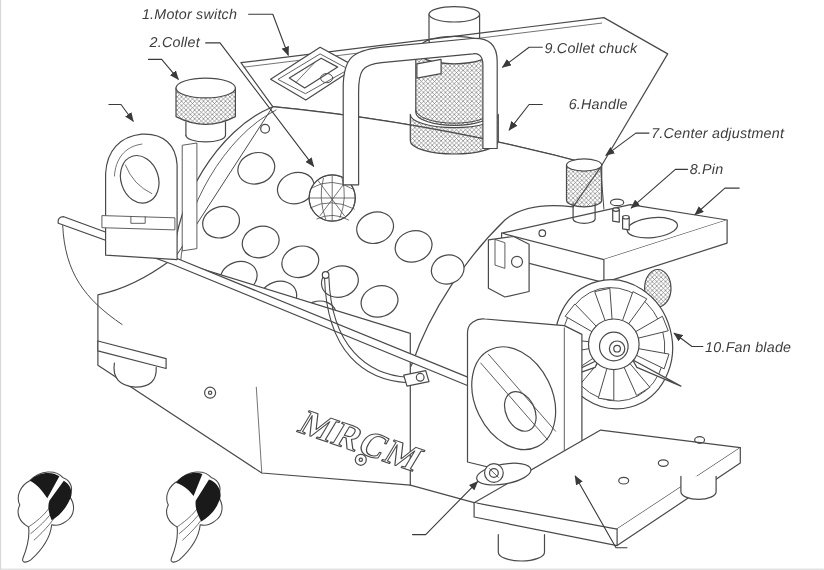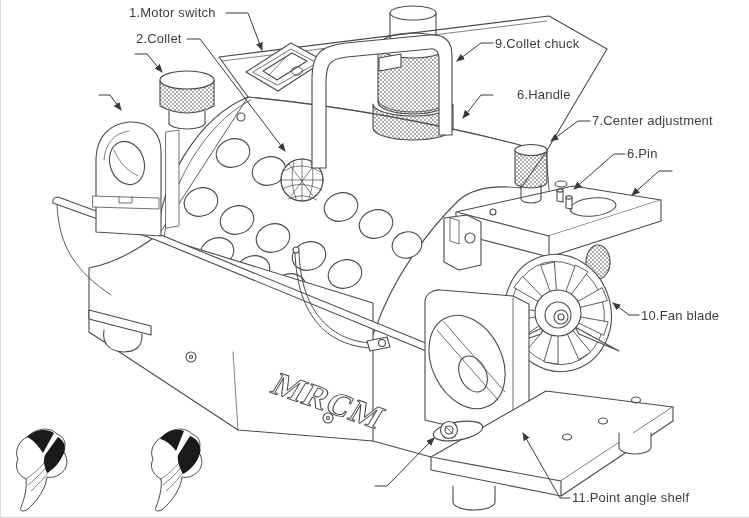--- a/index.html
+++ b/index.html
@@ -4,21 +4,21 @@
 <style>
   html,body{margin:0;padding:0;background:#fff;}
   #stage{
     position:relative;width:749px;height:518px;background:#ffffff;
     font-family:"Liberation Sans","DejaVu Sans",sans-serif;overflow:hidden;
     border-left:1px solid #d8d8d8;border-bottom:1px solid #cfcfcf;box-sizing:border-box;
   }
   #art{position:absolute;left:0;top:0;width:749px;height:518px;}
   .callout{
     position:absolute;color:#3d3d3d;font-size:13px;line-height:15px;
-    white-space:nowrap;letter-spacing:0.2px;
+    white-space:nowrap;letter-spacing:0.2px;font-style:italic;
   }
   .callout span{display:block;}
 </style>
 </head>
 <body>
 
 <div id="stage">
 
 <svg id="art" viewBox="0 0 749 518" fill="none" stroke="#4a4a4a" stroke-width="1.1" stroke-linejoin="round" stroke-linecap="round">
   <defs>
@@ -251,22 +251,19 @@
 <div class="callout" style="left:494px;top:36px">
       <span>9.Collet chuck</span>
     </div>
 <div class="callout" style="left:516px;top:87px">
       <span>6.Handle</span>
     </div>
 <div class="callout" style="left:591px;top:113px">
       <span>7.Center adjustment</span>
     </div>
 <div class="callout" style="left:626px;top:146px">
-      <span>6.Pin</span>
+      <span>8.Pin</span>
     </div>
 <div class="callout" style="left:640px;top:308px">
       <span>10.Fan blade</span>
     </div>
-<div class="callout" style="left:571px;top:490px">
-      <span>11.Point angle shelf</span>
-    </div>
 
 </div>
 
 </body></html>

